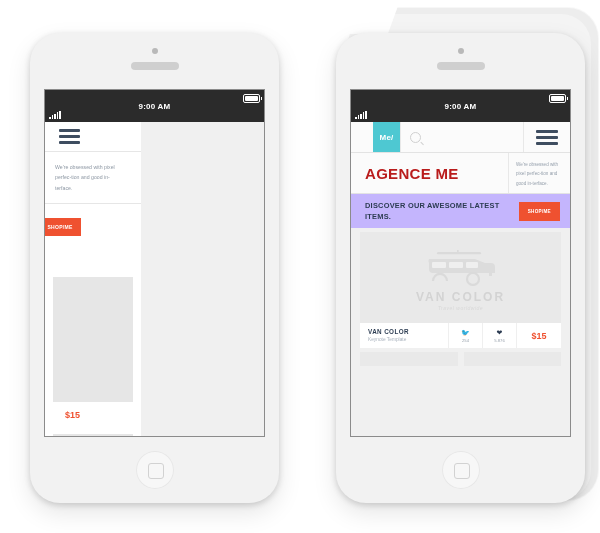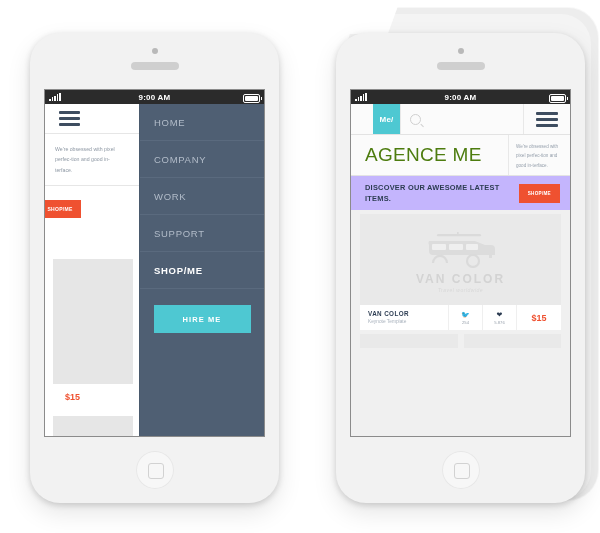--- a/index.html
+++ b/index.html
@@ -34,21 +34,21 @@
   .home-btn{position:absolute;left:50%;bottom:14px;margin-left:-19px;
     width:38px;height:38px;border-radius:50%;background:#f7f7f7;
     box-shadow:inset 0 0 0 1px #e7e7e7;}
   .home-sq{position:absolute;left:50%;top:50%;margin:-7px 0 0 -7px;
     width:14px;height:14px;border-radius:3px;border:1.5px solid #d2d2d2;}
 
   
   .screen{position:absolute;left:14px;top:56px;width:221px;height:348px;
     background:#ffffff;overflow:hidden;border:1px solid #8b8b8b;box-sizing:border-box;}
 
-  .statusbar{height:14px;background:#2b2b2b;color:#fff;
+  .statusbar{height:32px;background:#2b2b2b;color:#fff;
     display:flex;align-items:center;justify-content:center;position:relative;}
   .statusbar .time{font-size:8px;font-weight:bold;letter-spacing:.2px;}
   .sig{position:absolute;left:4px;bottom:3px;display:flex;align-items:flex-end;gap:1px;}
   .sig i{display:block;width:1.6px;background:#fff;}
   .sig i:nth-child(1){height:2.5px}.sig i:nth-child(2){height:4px}
   .sig i:nth-child(3){height:5.5px}.sig i:nth-child(4){height:7px}
   .sig i:nth-child(5){height:8.5px}
   .batt{position:absolute;right:4px;top:3.5px;width:15px;height:7px;
     border:1px solid #fff;border-radius:2px;}
   .batt::after{content:"";position:absolute;right:-3px;top:2px;width:1.5px;height:3px;background:#fff;}
@@ -93,21 +93,21 @@
     border-left:1px solid #e8e8e8;border-right:1px solid #e8e8e8;}
   .mag{width:9px;height:9px;border:1.4px solid #d0d0d0;border-radius:50%;position:relative;}
   .mag::after{content:"";position:absolute;right:-3.5px;bottom:-2.5px;width:4px;height:1.4px;
     background:#d0d0d0;transform:rotate(45deg);}
   .rp-burger{width:46px;display:flex;align-items:center;justify-content:center;}
   .rp-burger div{width:22px;display:flex;flex-direction:column;gap:3px;}
   .rp-burger span{display:block;height:3px;background:#3e4d60;border-radius:1px;}
 
   .hero{height:40px;background:#fbfbfb;display:flex;border-bottom:1px solid #e3e3e3;}
   .hero-title{flex:1;display:flex;align-items:center;padding-left:14px;
-    color:#4d7c0f;font-size:19px;font-weight:normal;letter-spacing:.3px;}
+    color:#b91c1c;font-size:15px;font-weight:bold;letter-spacing:.3px;}
   .hero-desc{width:62px;border-left:1px solid #e8e8e8;padding:7px 6px 0 7px;
     box-sizing:border-box;font-size:4.6px;line-height:2.05;color:#97a1ad;}
 
   .promo{height:34px;background:#c4b5fd;display:flex;align-items:center;
     padding:0 10px 0 14px;box-sizing:border-box;}
   .promo-txt{flex:1;color:#2c3c52;font-size:7.4px;font-weight:bold;line-height:1.55;letter-spacing:.25px;}
   .promo-btn{background:#ef5130;color:#fff;font-size:4.6px;font-weight:bold;
     letter-spacing:.3px;padding:7px 9px;}
 
   .prod{margin:4px 9px 0;background:#e9e9e9;height:91px;position:relative;}
@@ -168,38 +168,20 @@
             </div>
           </div>
           <div class="lp-desc">We're obsessed with pixel perfec-tion and good in-terface.</div>
           <div class="lp-divider"></div>
           <div class="lp-shop">SHOP/ME</div>
           <div class="lp-card"></div>
           <div class="lp-price">$15</div>
           <div class="lp-card2"></div>
         </div>
 
-        <div class="menu">
-          <div class="menu-item">
-            <span>HOME</span>
-          </div>
-          <div class="menu-item">
-            <span>COMPANY</span>
-          </div>
-          <div class="menu-item">
-            <span>WORK</span>
-          </div>
-          <div class="menu-item">
-            <span>SUPPORT</span>
-          </div>
-          <div class="menu-item active">
-            <span>SHOP/ME</span>
-          </div>
-          <div class="hire">HIRE ME</div>
-        </div>
       </div>
     </div>
 
     <div class="home-btn">
       <div class="home-sq"></div>
     </div>
   </div>
 
   <div class="phone right">
     <div class="cam"></div>

